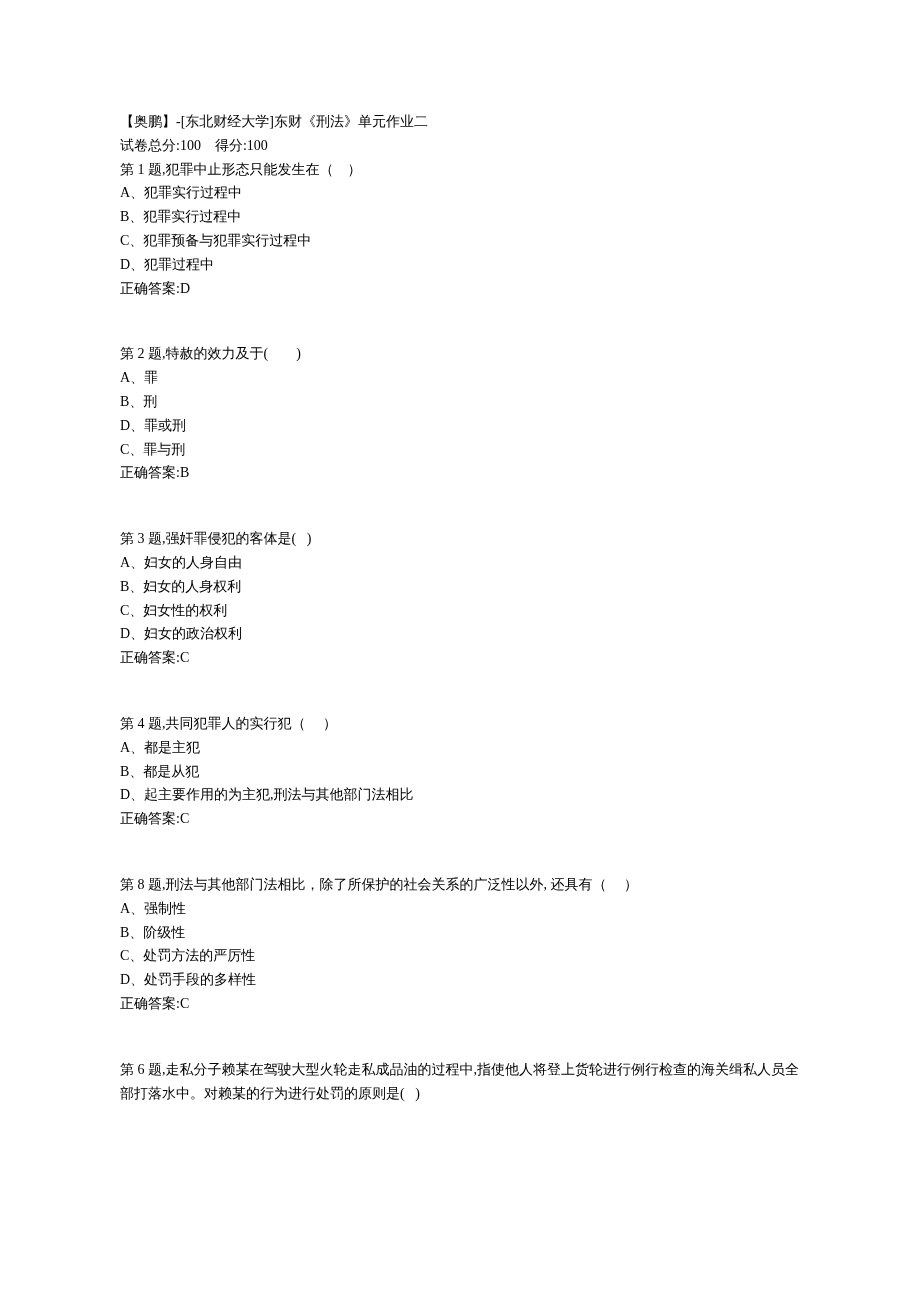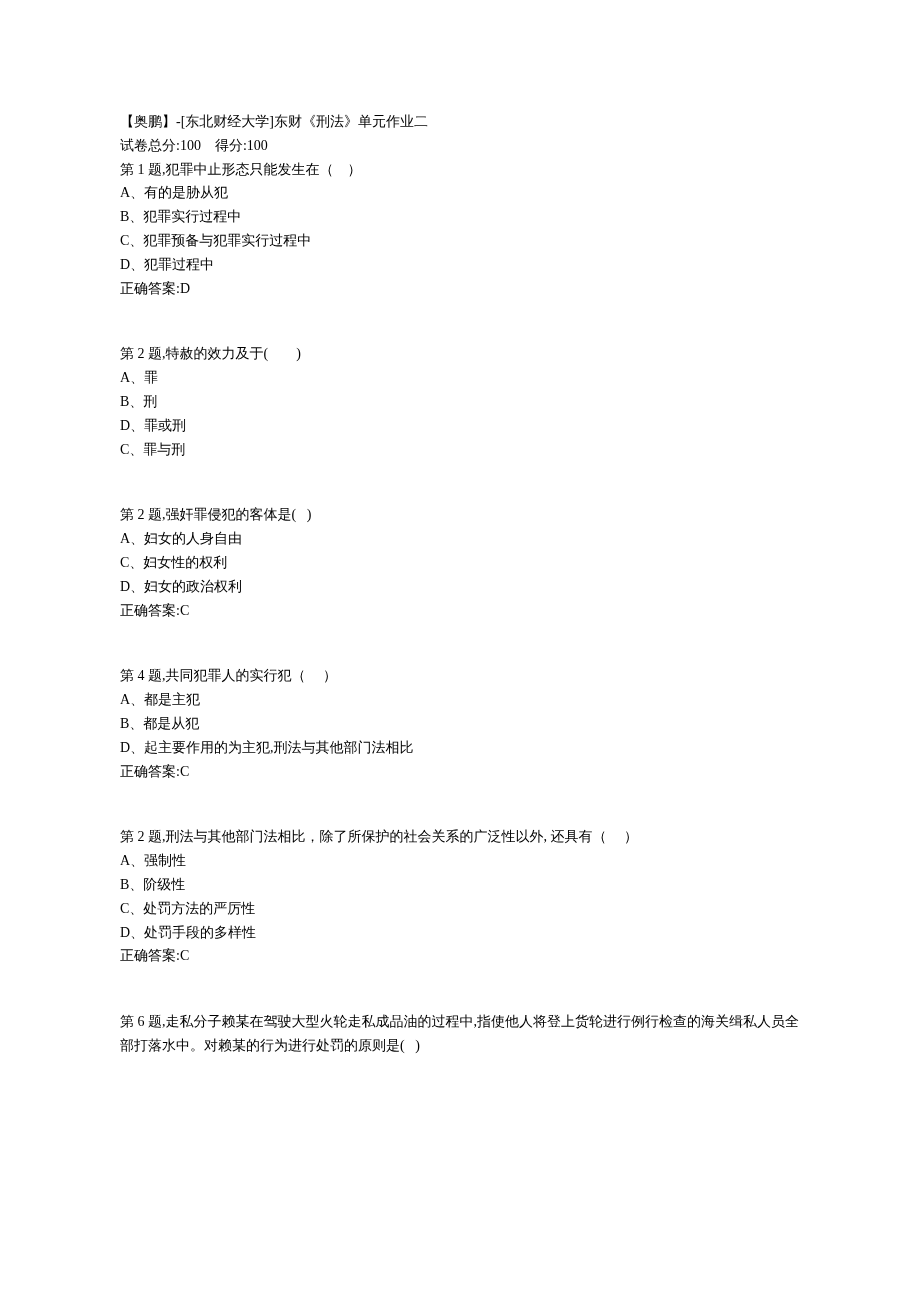--- a/index.html
+++ b/index.html
@@ -28,53 +28,55 @@
   </style>
 </head>
 <body>
 
 <div class="page">
 
   <div class="block">
     <div class="line">【奥鹏】-[东北财经大学]东财《刑法》单元作业二</div>
     <div class="line">试卷总分:100    得分:100</div>
     <div class="line">第 1 题,犯罪中止形态只能发生在（    ）</div>
-    <div class="line">A、有的是胁从犯</div>
+    <div class="line">A、犯罪实行过程中</div>
     <div class="line">B、犯罪实行过程中</div>
     <div class="line">C、犯罪预备与犯罪实行过程中</div>
     <div class="line">D、犯罪过程中</div>
     <div class="line">正确答案:D</div>
   </div>
 
   <div class="block">
     <div class="line">第 2 题,特赦的效力及于(        )</div>
     <div class="line">A、罪</div>
     <div class="line">B、刑</div>
     <div class="line">D、罪或刑</div>
     <div class="line">C、罪与刑</div>
+    <div class="line">正确答案:B</div>
   </div>
 
   <div class="block">
-    <div class="line">第 2 题,强奸罪侵犯的客体是(   )</div>
+    <div class="line">第 3 题,强奸罪侵犯的客体是(   )</div>
     <div class="line">A、妇女的人身自由</div>
+    <div class="line">B、妇女的人身权利</div>
     <div class="line">C、妇女性的权利</div>
     <div class="line">D、妇女的政治权利</div>
     <div class="line">正确答案:C</div>
   </div>
 
   <div class="block">
     <div class="line">第 4 题,共同犯罪人的实行犯（     ）</div>
     <div class="line">A、都是主犯</div>
     <div class="line">B、都是从犯</div>
     <div class="line">D、起主要作用的为主犯,刑法与其他部门法相比</div>
     <div class="line">正确答案:C</div>
   </div>
 
   <div class="block">
-    <div class="line">第 2 题,刑法与其他部门法相比，除了所保护的社会关系的广泛性以外, 还具有（     ）</div>
+    <div class="line">第 8 题,刑法与其他部门法相比，除了所保护的社会关系的广泛性以外, 还具有（     ）</div>
     <div class="line">A、强制性</div>
     <div class="line">B、阶级性</div>
     <div class="line">C、处罚方法的严厉性</div>
     <div class="line">D、处罚手段的多样性</div>
     <div class="line">正确答案:C</div>
   </div>
 
   <div class="block">
     <div class="line">第 6 题,走私分子赖某在驾驶大型火轮走私成品油的过程中,指使他人将登上货轮进行例行检查的海关缉私人员全部打落水中。对赖某的行为进行处罚的原则是(   )</div>
   </div>

